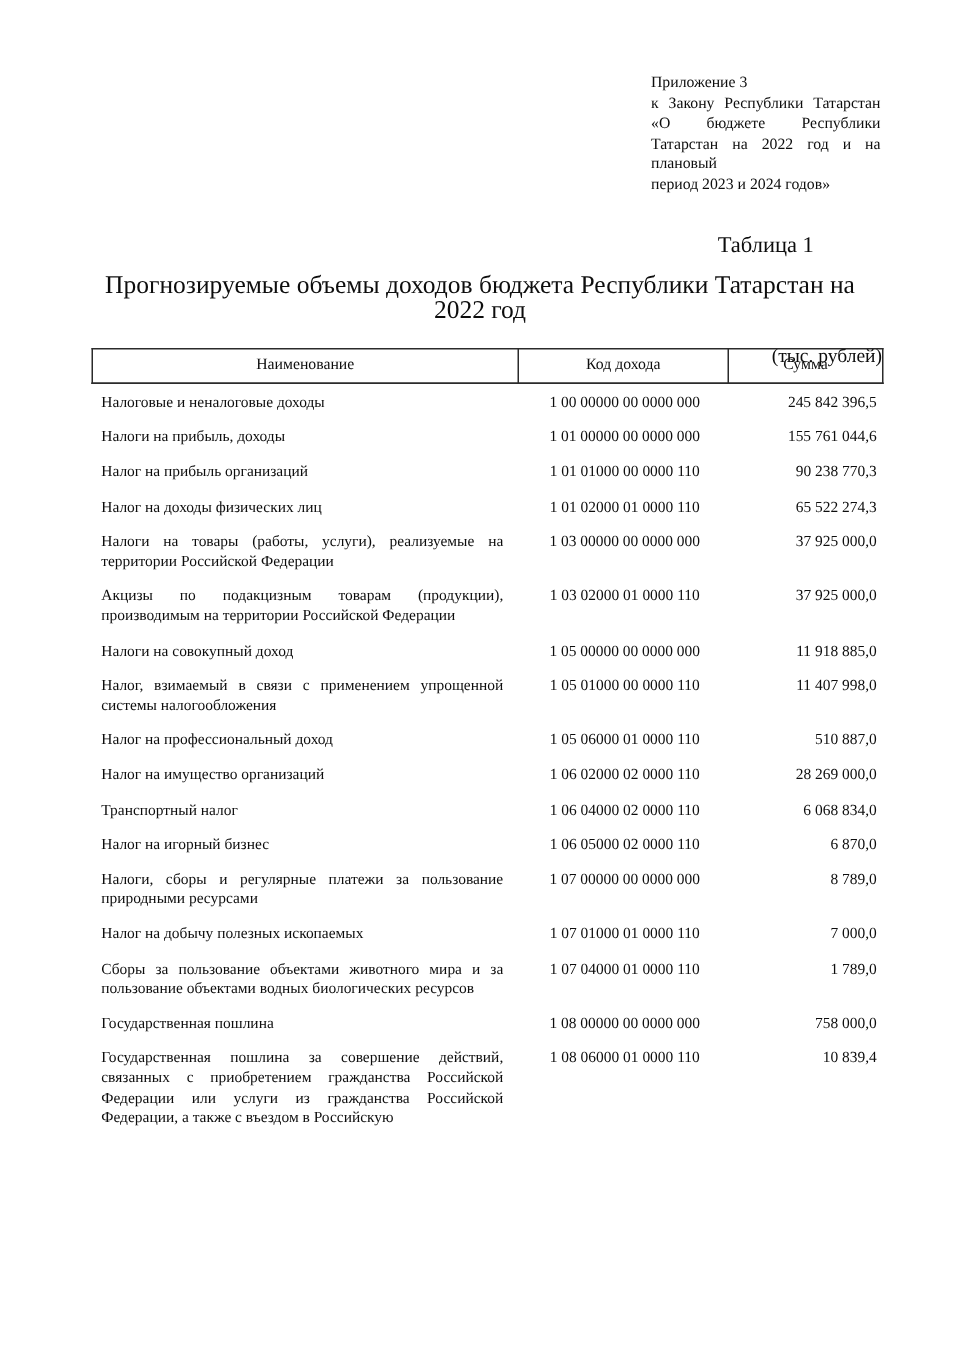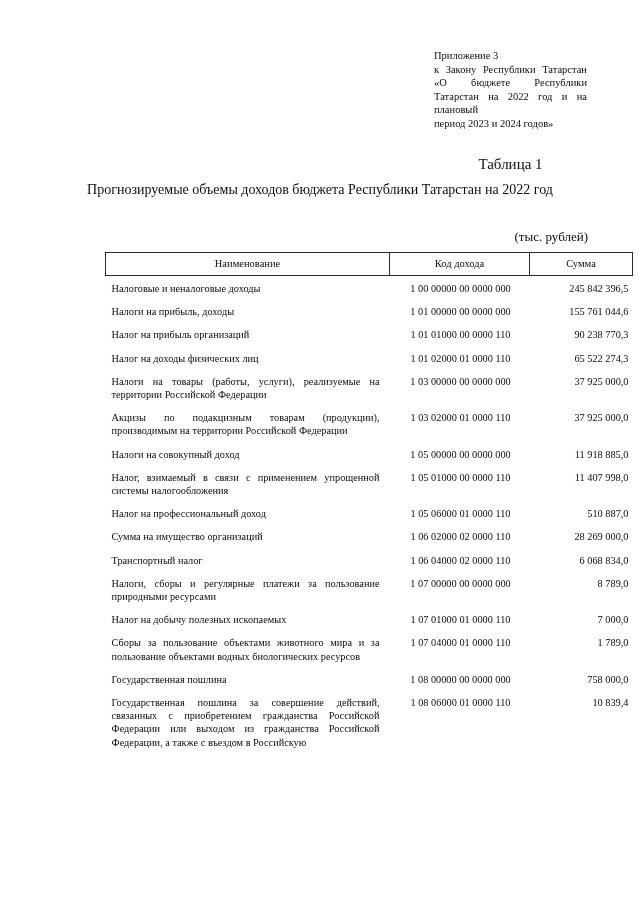--- a/index.html
+++ b/index.html
@@ -53,42 +53,41 @@
     text-align: center;
   }
 
   
   .doc-title {
     position: absolute;
     left: 70px;
     top: 181px;
     width: 500px;
     text-align: center;
-    font-size: 14px;
+    font-size: 17px;
     line-height: 17px;
   }
 
   
   .units {
     position: absolute;
     right: 52px;
     top: 229px;
     font-size: 13px;
   }
 
   
   .rev-table {
     position: absolute;
     left: 61px;
-    top: 252px;
+    top: 232px;
     width: 527px;
     border-collapse: collapse;
     font-size: 10.3px;
     table-layout: fixed;
-    margin-left: 44px;
   }
   .rev-table col.c-name  { width: 284px; }
   .rev-table col.c-code  { width: 140px; }
   .rev-table col.c-sum   { width: 103px; }
 
   .rev-table thead th {
     border: 1px solid #2b2b2b;
     font-weight: normal;
     text-align: center;
     padding: 4px 3px 5px 3px;
@@ -192,29 +191,34 @@
           <td class="name">Налог, взимаемый в связи с применением упрощенной системы налогообложения</td>
           <td class="code">1 05 01000 00 0000 110</td>
           <td class="sum">11 407 998,0</td>
         </tr>
         <tr class="single">
           <td class="name">Налог на профессиональный доход</td>
           <td class="code">1 05 06000 01 0000 110</td>
           <td class="sum">510 887,0</td>
         </tr>
         <tr class="single">
-          <td class="name">Сумма на имущество организаций</td>
+          <td class="name">Налог на имущество организаций</td>
           <td class="code">1 06 02000 02 0000 110</td>
           <td class="sum">28 269 000,0</td>
         </tr>
         <tr class="single">
           <td class="name">Транспортный налог</td>
           <td class="code">1 06 04000 02 0000 110</td>
           <td class="sum">6 068 834,0</td>
         </tr>
+        <tr class="single">
+          <td class="name">Налог на игорный бизнес</td>
+          <td class="code">1 06 05000 02 0000 110</td>
+          <td class="sum">6 870,0</td>
+        </tr>
         <tr>
           <td class="name">Налоги, сборы и регулярные платежи за пользование природными ресурсами</td>
           <td class="code">1 07 00000 00 0000 000</td>
           <td class="sum">8 789,0</td>
         </tr>
         <tr class="single">
           <td class="name">Налог на добычу полезных ископаемых</td>
           <td class="code">1 07 01000 01 0000 110</td>
           <td class="sum">7 000,0</td>
         </tr>
@@ -222,20 +226,20 @@
           <td class="name">Сборы за пользование объектами животного мира и за пользование объектами водных биологических ресурсов</td>
           <td class="code">1 07 04000 01 0000 110</td>
           <td class="sum">1 789,0</td>
         </tr>
         <tr class="single">
           <td class="name">Государственная пошлина</td>
           <td class="code">1 08 00000 00 0000 000</td>
           <td class="sum">758 000,0</td>
         </tr>
         <tr>
-          <td class="name">Государственная пошлина за совершение действий, связанных с приобретением гражданства Российской Федерации или выходом из гражданства Российской Федерации, а также с въездом в Российскую</td>
+          <td class="name">Государственная пошлина за совершение действий, связанных с приобретением гражданства Российской Федерации или услуги из гражданства Российской Федерации, а также с въездом в Российскую</td>
           <td class="code">1 08 06000 01 0000 110</td>
           <td class="sum">10 839,4</td>
         </tr>
       </tbody>
   </table>
 
 </div>
 
 </body></html>

